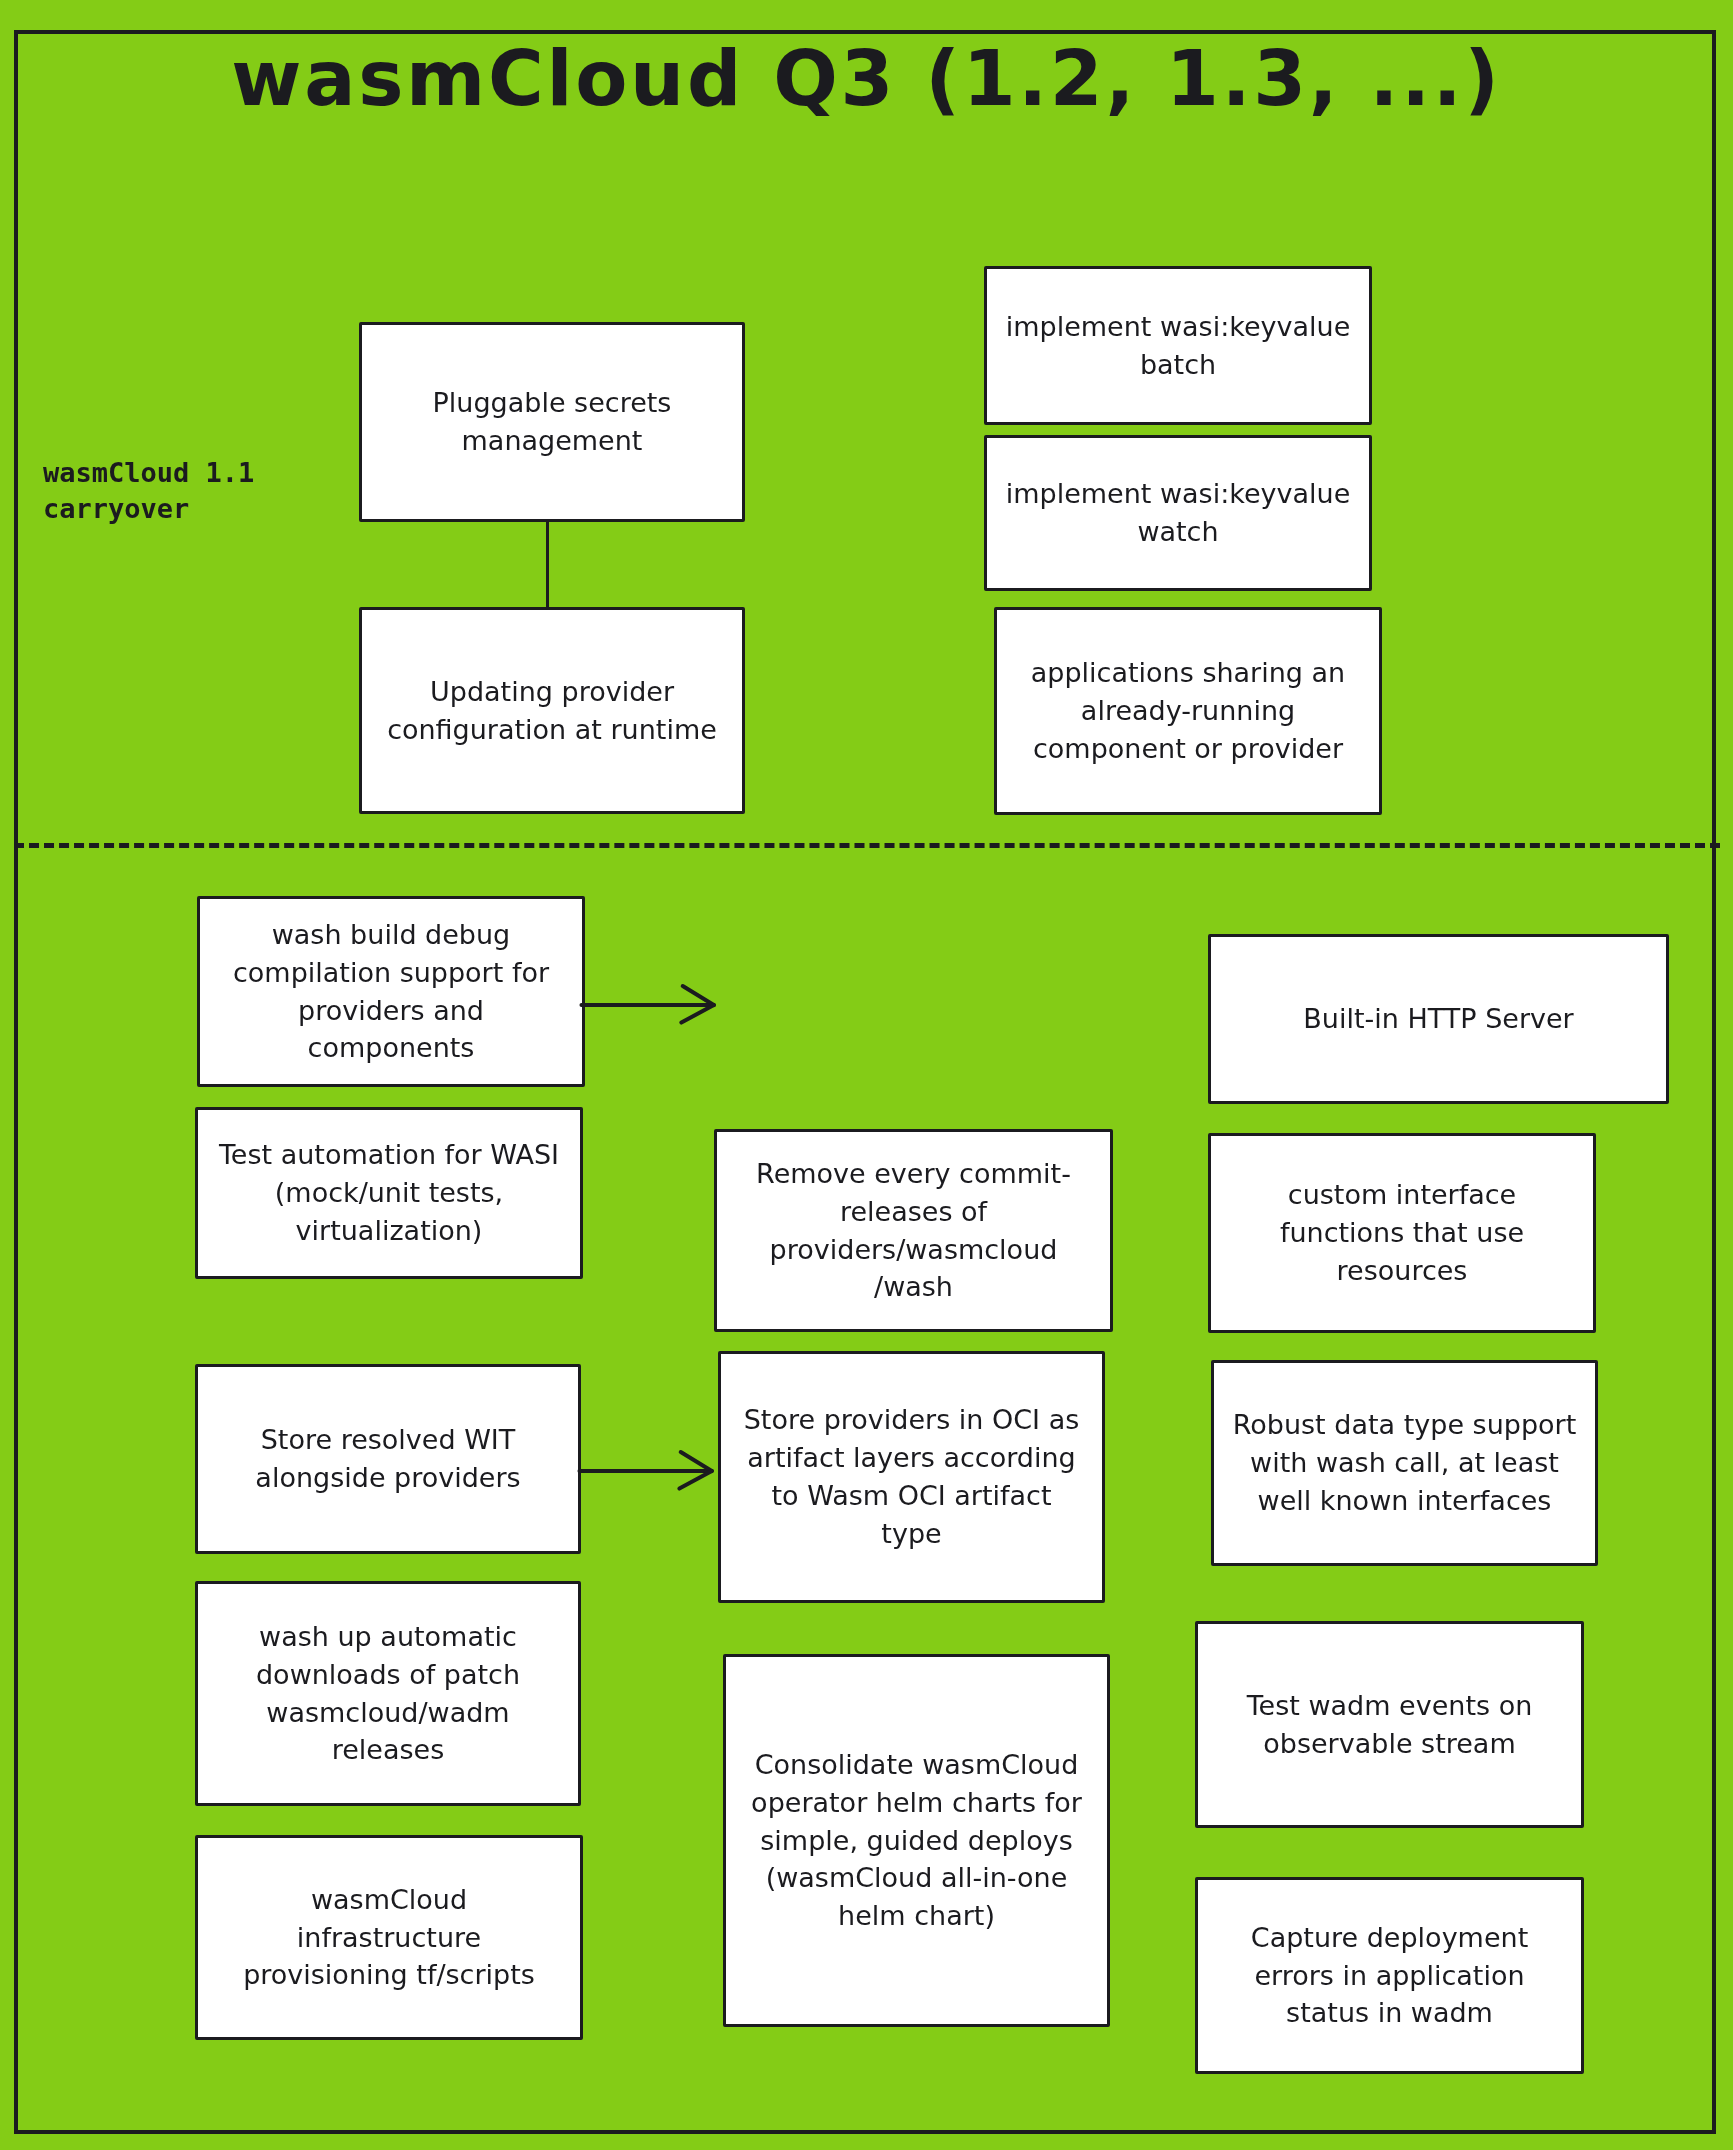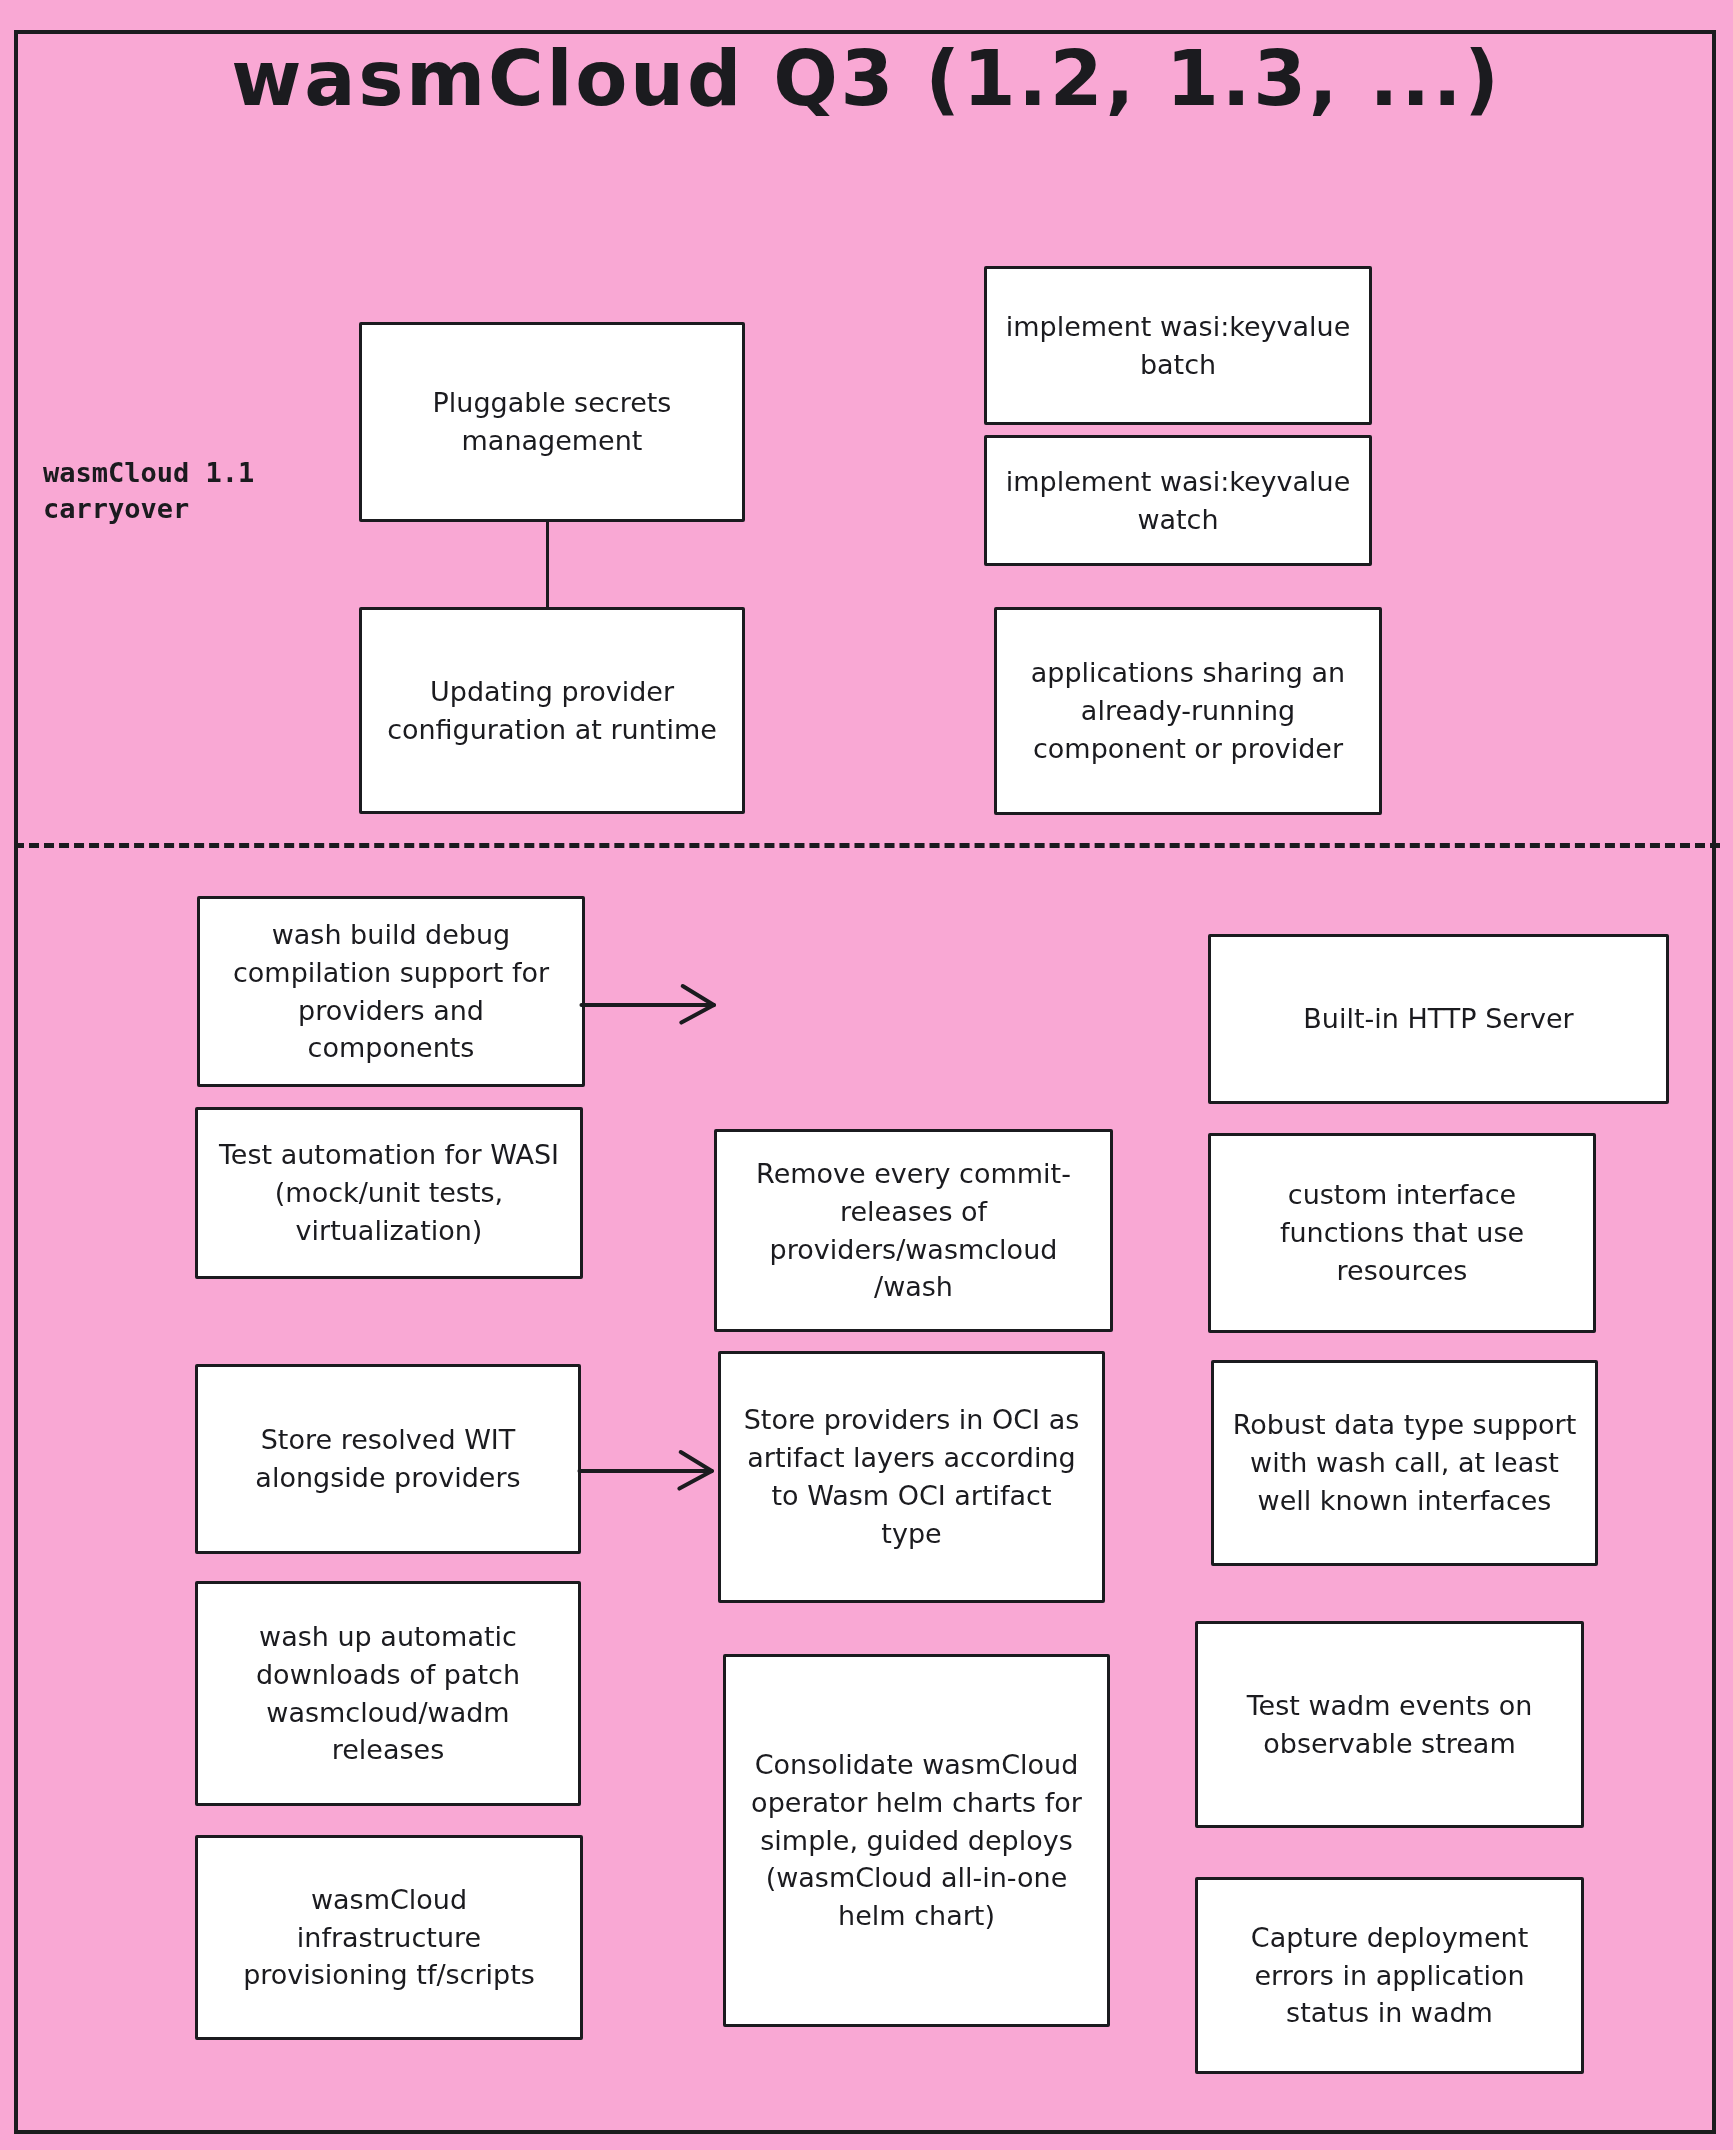--- a/index.html
+++ b/index.html
@@ -1,19 +1,19 @@
 <!DOCTYPE html>
 <html style="font-size:11px"><head>
 <meta charset="utf-8">
 <style>
   html,body{margin:0;padding:0;background:#d9dde0;}
   .canvas{
     position:relative;
     width:1733px;height:2151px;
-    background:#f9a8d4;
+    background:#84cc16;
     font-family:"DejaVu Sans",sans-serif;
     color:#1b1b1f;
     overflow:hidden;
   }
   .frame{
     position:absolute;left:13.6px;top:30px;width:1702px;height:2104px;
     border:4.1px solid #1b1b1f;
     box-sizing:border-box;
   }
   .title{
@@ -64,21 +64,21 @@
 carryover</div>
 
   <div class="box" style="left:359px;top:322px;width:386px;height:200px;">Pluggable secrets management</div>
 
   <div class="vline" style="left:546px;top:522px;width:2.7px;height:85px;"></div>
 
   <div class="box" style="left:359px;top:607px;width:386px;height:207px;">Updating provider configuration at runtime</div>
 
   <div class="box" style="left:984px;top:266px;width:388px;height:159px;">implement wasi:keyvalue batch</div>
 
-  <div class="box" style="left:984px;top:435px;width:388px;height:131px;">implement wasi:keyvalue watch</div>
+  <div class="box" style="left:984px;top:435px;width:388px;height:156px;">implement wasi:keyvalue watch</div>
 
   <div class="box" style="left:994px;top:607px;width:388px;height:208px;">applications sharing an already-running component or provider</div>
 
   <div class="sep"></div>
 
   <div class="box" style="left:197px;top:896px;width:388px;height:191px;">wash build debug compilation support for providers and components</div>
 
   <div class="box" style="left:195px;top:1107px;width:388px;height:172px;">Test automation for WASI (mock/unit tests, virtualization)</div>
 
   <div class="box" style="left:195px;top:1364px;width:386px;height:190px;">Store resolved WIT alongside providers</div>

